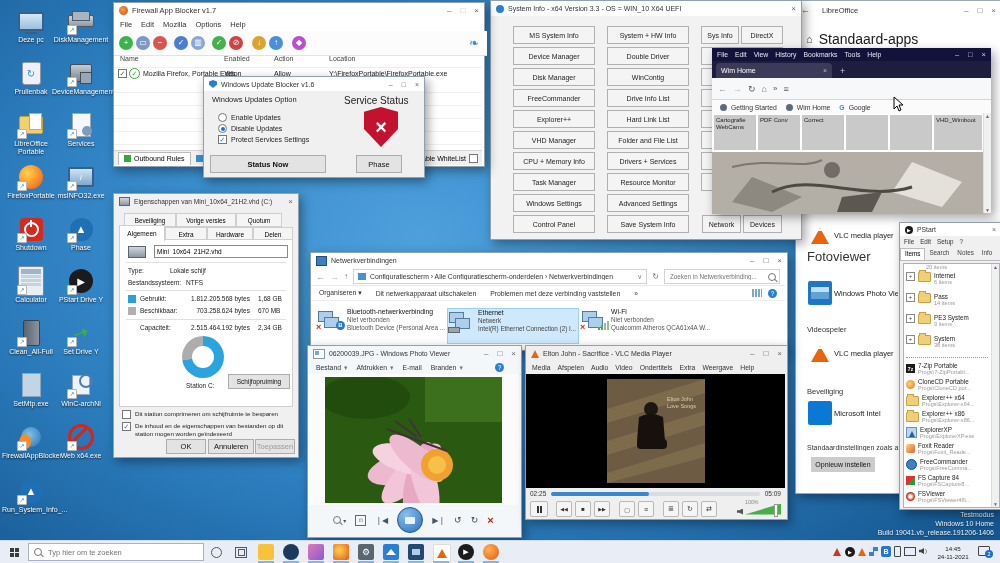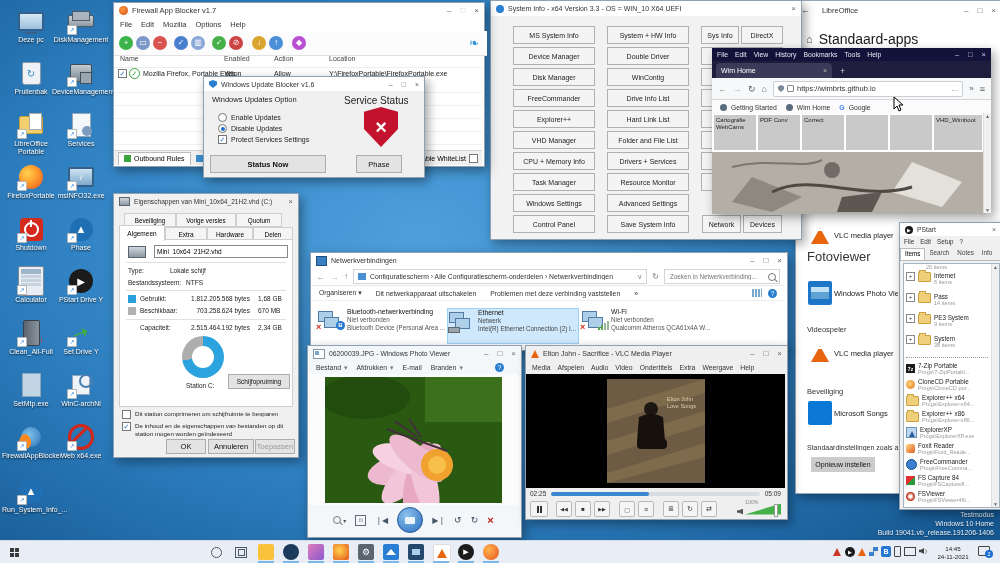--- a/index.html
+++ b/index.html
@@ -218,21 +218,21 @@
       </div>
     <div class="abs" style="left:38px;top:288px;font-size:7.5px;color:#222;width:64px;white-space:nowrap;overflow:hidden">Windows Photo Viewer</div>
     <div class="abs" style="left:11px;top:324px;font-size:7.5px;color:#333">Videospeler</div>
     <div class="abs" style="left:12px;top:340px;width:24px;height:24px">
         <span style="position:absolute;left:3px;bottom:3px;width:0;height:0;border-left:9px solid transparent;border-right:9px solid transparent;border-bottom:16px solid #e8650d"></span>
         <span style="position:absolute;left:8px;top:6px;width:8px;height:2px;background:#fff"></span>
       </div>
     <div class="abs" style="left:38px;top:348px;font-size:7.5px;color:#222">VLC media player</div>
     <div class="abs" style="left:11px;top:386px;font-size:7.5px;color:#333">Beveiliging</div>
     <div class="abs" style="left:12px;top:400px;width:24px;height:24px;background:#0a78d4;border-radius:2px"></div>
-    <div class="abs" style="left:38px;top:408px;font-size:7.5px;color:#222">Microsoft Songs</div>
+    <div class="abs" style="left:38px;top:408px;font-size:7.5px;color:#222">Microsoft Intel</div>
     <div class="abs" style="left:11px;top:443px;font-size:7px;color:#333;width:180px;white-space:nowrap;overflow:hidden">Standaardinstellingen zoals a</div>
     <div class="abs" style="left:15px;top:456px;width:64px;height:15px;background:#cccccc;display:flex;align-items:center;justify-content:center;font-size:7px;color:#111">Opnieuw instellen</div>
   </div>
 
   <div class="w" style="left:490px;top:0;width:310px;height:238px;background:#f2f2f2">
     <div class="tb" style="height:15px;font-size:7px">
       <span style="width:8px;height:8px;border-radius:50%;background:#2a7fd0;flex:none"></span>
       <span>System Info - x64 Version 3.3   -   OS = WIN_10 X64  UEFI</span>
       <span class="sys">
           <span>×</span>
@@ -381,26 +381,20 @@
           <span>Wim Home</span>
           <span style="margin-left:auto;color:#bbb">×</span>
         </span>
       <span style="color:#ccc;font-size:9px;margin-left:8px;margin-bottom:2px">+</span>
     </div>
     <div style="height:21px;background:#f7f8f9;border-bottom:1px solid #d4d7da;display:flex;align-items:center;padding:0 6px;gap:6px">
       <span style="color:#999;font-size:9px">←</span>
       <span style="color:#bbb;font-size:9px">→</span>
       <span style="color:#555;font-size:9px">↻</span>
       <span style="color:#555;font-size:9px">⌂</span>
-      <span style="flex:1;height:14px;background:#fff;border:1px solid #ccd0d5;border-radius:2px;display:flex;align-items:center;padding:0 4px;gap:3px">
-        <span style="width:6px;height:7px;background:#7a8a99;clip-path:polygon(50% 0,100% 20%,100% 60%,50% 100%,0 60%,0 20%)"></span>
-        <span style="width:5px;height:5px;border:1px solid #888;border-radius:1px;position:relative"></span>
-        <span style="font-size:7.5px;color:#333">https://wimbrts.github.io</span>
-        <span style="margin-left:auto;color:#666;font-size:7px">…</span>
-      </span>
       <span style="color:#555;font-size:8px">»</span>
       <span style="color:#555;font-size:9px">≡</span>
     </div>
     <div style="height:14px;background:#fbfbfc;display:flex;align-items:center;padding:0 8px;gap:4px;font-size:6.8px;color:#333">
       <span style="width:7px;height:7px;border-radius:50%;background:#5a6b7c"></span>
       <span>Getting Started</span>
       <span style="width:7px;height:7px;border-radius:50%;background:#5a6b7c;margin-left:5px"></span>
       <span>Wim Home</span>
       <span style="color:#4285f4;font-weight:bold;margin-left:5px">G</span>
       <span>Google</span>
@@ -821,20 +815,24 @@
 
   <div class="abs" style="left:0;top:540px;width:1000px;height:23px;background:#e9eef6;border-top:1px solid #d2dae4">
     <span class="abs" style="left:0;top:0;width:28px;height:23px;display:flex;align-items:center;justify-content:center">
       <span style="display:grid;grid-template-columns:4px 4px;grid-template-rows:4px 4px;gap:1px">
           <span style="background:#3a3a3a"></span>
           <span style="background:#3a3a3a"></span>
           <span style="background:#3a3a3a"></span>
           <span style="background:#3a3a3a"></span>
         </span>
     </span>
+    <span class="abs" style="left:28px;top:2px;width:176px;height:18px;background:#fff;border:1px solid #a9b4c2;display:flex;align-items:center;padding:0 5px;gap:4px;box-sizing:border-box">
+      <span class="mag"></span>
+      <input style="border: none; outline: none; flex: 1 1 0%; font-size: 7.5px; color: rgb(85, 85, 85); font-family: inherit; min-width: 0px; background: transparent;" placeholder="Typ hier om te zoeken">
+    </span>
     <span class="abs" style="left:211px;top:6px;width:11px;height:11px;border:1.5px solid #4a5a6a;border-radius:50%;box-sizing:border-box"></span>
     <span class="abs" style="left:235px;top:6px;width:12px;height:11px;border:1px solid #4a5a6a;box-sizing:border-box;display:flex;align-items:center;justify-content:center">
         <span style="width:5px;height:5px;border:1px solid #4a5a6a"></span>
       </span>
     <span class="ti" style="left:258px;background:#f8c33a"></span>
       <span class="ul" style="left:258px"></span>
     <span class="ti" style="left:283px;background:#1b3a5c;border-radius:50%"></span>
       <span class="ul" style="left:283px"></span>
     <span class="ti" style="left:308px;background:linear-gradient(135deg,#e07ab8,#8a5ad0)"></span>
       <span class="ul" style="left:308px"></span>

